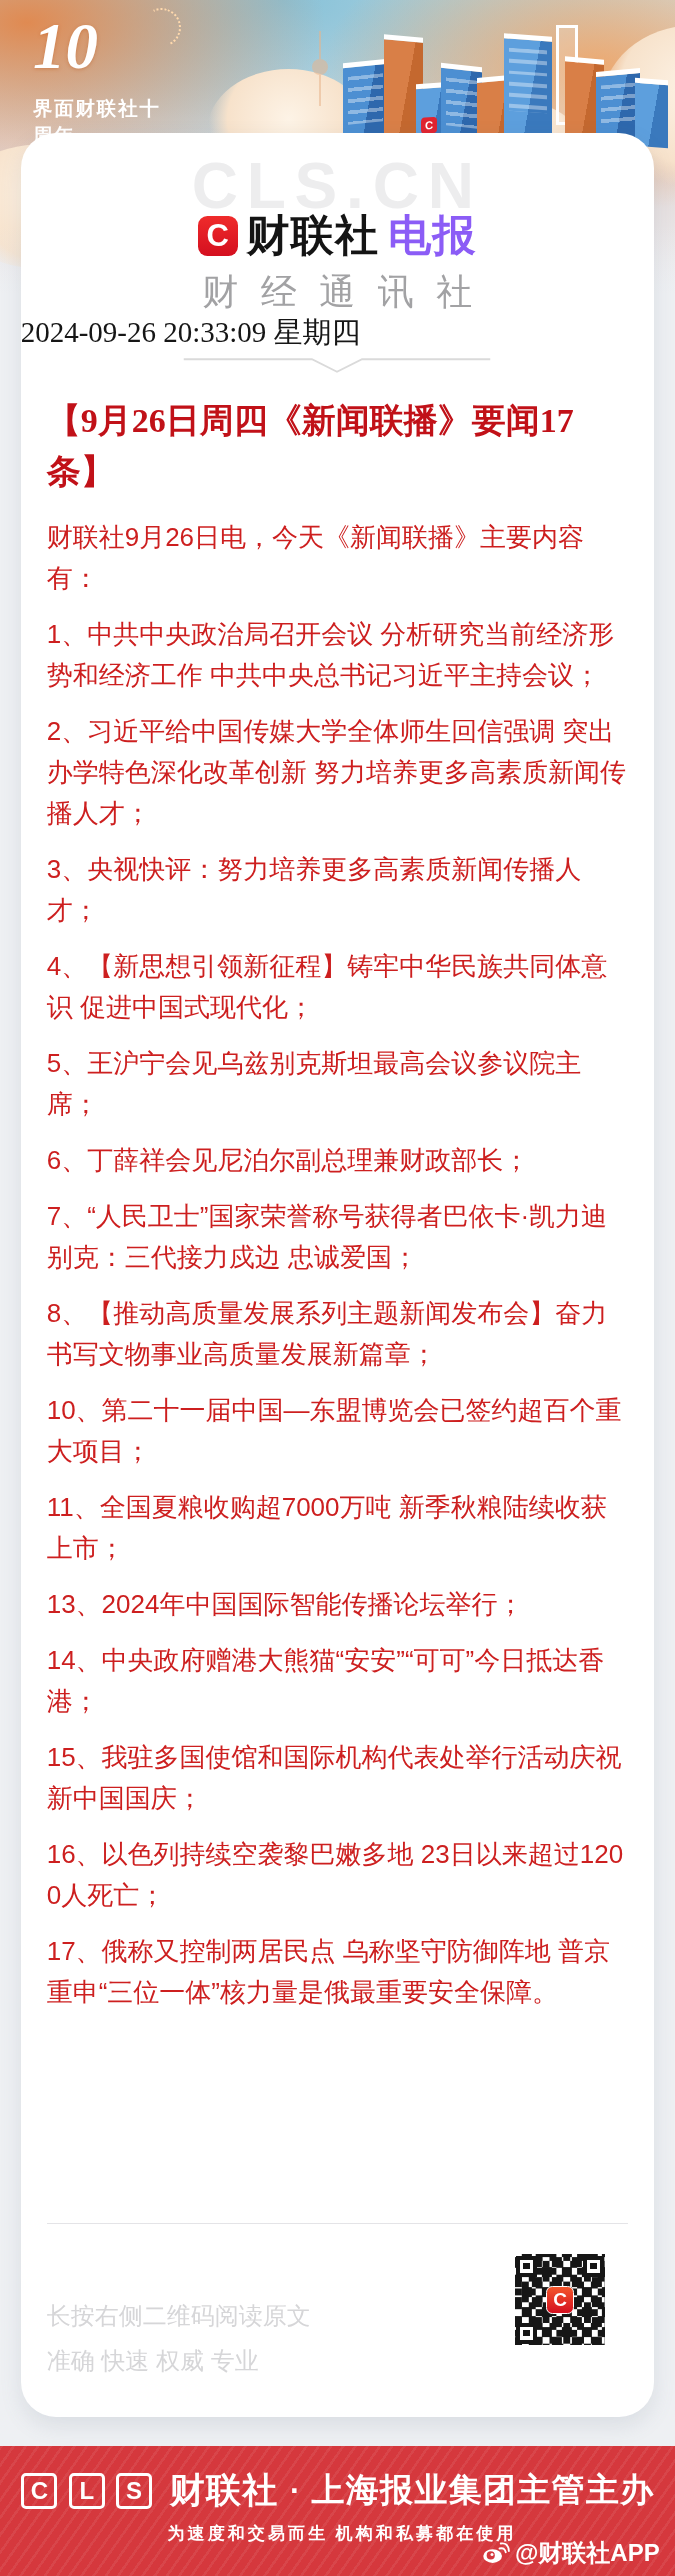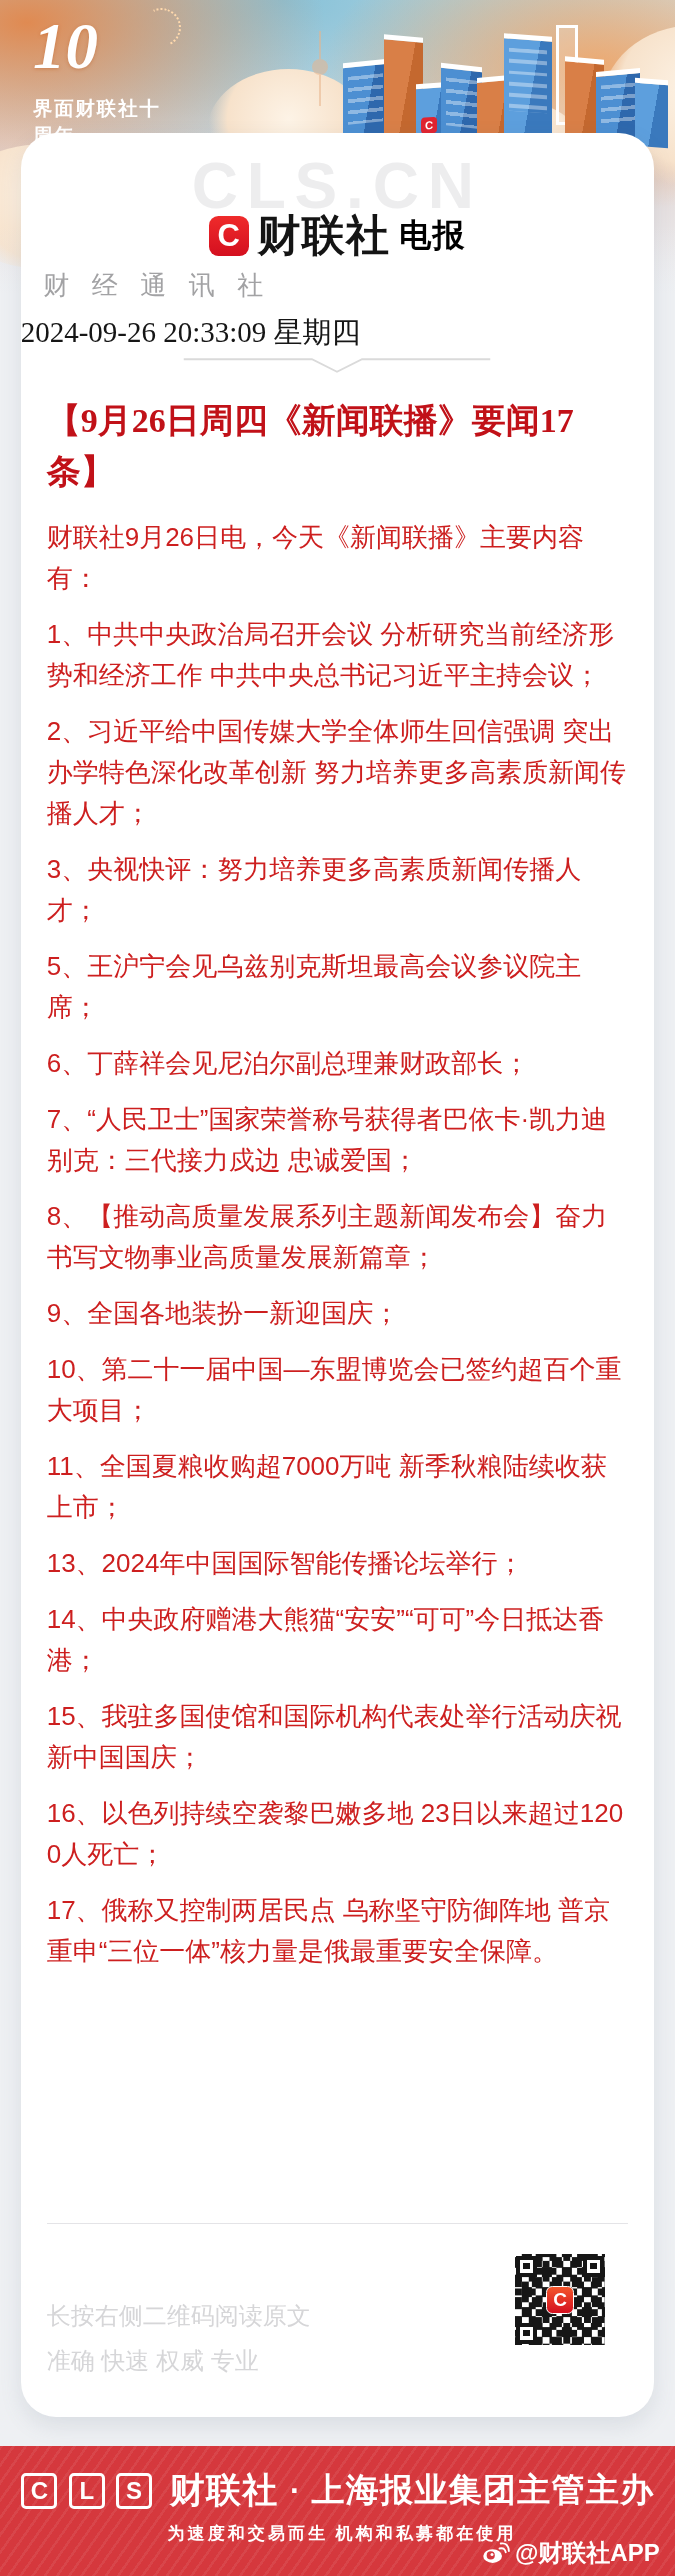--- a/index.html
+++ b/index.html
@@ -40,23 +40,23 @@
 
   
   .card{position:absolute;left:20.7px;top:133px;width:633px;height:2284px;background:#ffffff;
         border-radius:35px;box-shadow:0 8.8px 21px rgba(96,110,132,.14);}
   .watermark{position:absolute;top:16.3px;left:0;width:100%;text-align:center;
       font-size:64px;font-weight:bold;letter-spacing:8.8px;color:#ededee;}
   .brandrow{position:absolute;top:74px;left:0;width:100%;display:flex;align-items:center;justify-content:center;gap:8.8px;}
   .c-badge{width:40px;height:40px;border-radius:9.4px;background:linear-gradient(180deg,#ef2b2b,#d40f1f);
       color:#fff;font-size:31px;font-weight:900;line-height:40px;text-align:center;}
   .brand-black{font-size:43px;font-weight:900;color:#141414;letter-spacing:1.3px;}
-  .brand-red{font-size:32px;font-weight:900;color:#000000;letter-spacing:1.3px;}
-  .tagline{position:absolute;top:135px;left:0;width:100%;text-align:left;
-      font-size:26px;color:#a2a2a4;letter-spacing:22.5px;text-indent:22.5px;}
+  .brand-red{font-size:43px;font-weight:900;color:#8b5cf6;letter-spacing:1.3px;}
+  .tagline{position:absolute;top:135px;left:0;width:100%;text-align:center;
+      font-size:36px;color:#a2a2a4;letter-spacing:22.5px;text-indent:22.5px;}
   .datetime{position:absolute;top:180px;left:0;width:100%;text-align:left;
       font-family:"Liberation Serif","DejaVu Serif",serif;font-size:29px;color:#161616;}
   .notch-divider{position:absolute;top:225px;left:50%;transform:translateX(-50%);}
 
   .content{position:absolute;top:262px;left:26px;width:581px;}
   .title{font-family:"Liberation Serif","DejaVu Serif",serif;font-weight:bold;
       font-size:34px;line-height:51px;color:#c11118;margin:0 0 20px 0;}
   .para{font-size:26px;line-height:41px;color:#cd1f1f;font-weight:500;margin:0 0 15px 0;
       word-break:break-all;}
 
@@ -150,25 +150,25 @@
     <svg class="notch-divider" width="307" height="16.3" viewBox="0 0 490 26">
       <polyline points="0,2 205,2 245,22 285,2 490,2" fill="none" stroke="#dadada" stroke-width="3"></polyline>
     </svg>
 
     <div class="content">
       <h1 class="title">【9月26日周四《新闻联播》要闻17条】</h1>
       <p class="para">财联社9月26日电，今天《新闻联播》主要内容有：</p>
       <p class="para">1、中共中央政治局召开会议 分析研究当前经济形势和经济工作 中共中央总书记习近平主持会议；</p>
       <p class="para">2、习近平给中国传媒大学全体师生回信强调 突出办学特色深化改革创新 努力培养更多高素质新闻传播人才；</p>
       <p class="para">3、央视快评：努力培养更多高素质新闻传播人才；</p>
+      <p class="para">4、【新思想引领新征程】铸牢中华民族共同体意识 促进中国式现代化；</p>
       <p class="para">5、王沪宁会见乌兹别克斯坦最高会议参议院主席；</p>
       <p class="para">6、丁薛祥会见尼泊尔副总理兼财政部长；</p>
       <p class="para">7、“人民卫士”国家荣誉称号获得者巴依卡·凯力迪别克：三代接力戍边 忠诚爱国；</p>
       <p class="para">8、【推动高质量发展系列主题新闻发布会】奋力书写文物事业高质量发展新篇章；</p>
-      <p class="para">9、全国各地装扮一新迎国庆；</p>
       <p class="para">10、第二十一届中国—东盟博览会已签约超百个重大项目；</p>
       <p class="para">11、全国夏粮收购超7000万吨 新季秋粮陆续收获上市；</p>
       <p class="para">13、2024年中国国际智能传播论坛举行；</p>
       <p class="para">14、中央政府赠港大熊猫“安安”“可可”今日抵达香港；</p>
       <p class="para">15、我驻多国使馆和国际机构代表处举行活动庆祝新中国国庆；</p>
       <p class="para">16、以色列持续空袭黎巴嫩多地 23日以来超过1200人死亡；</p>
       <p class="para">17、俄称又控制两居民点 乌称坚守防御阵地 普京重申“三位一体”核力量是俄最重要安全保障。</p>
     </div>
 
     <div class="foot-divider"></div>

